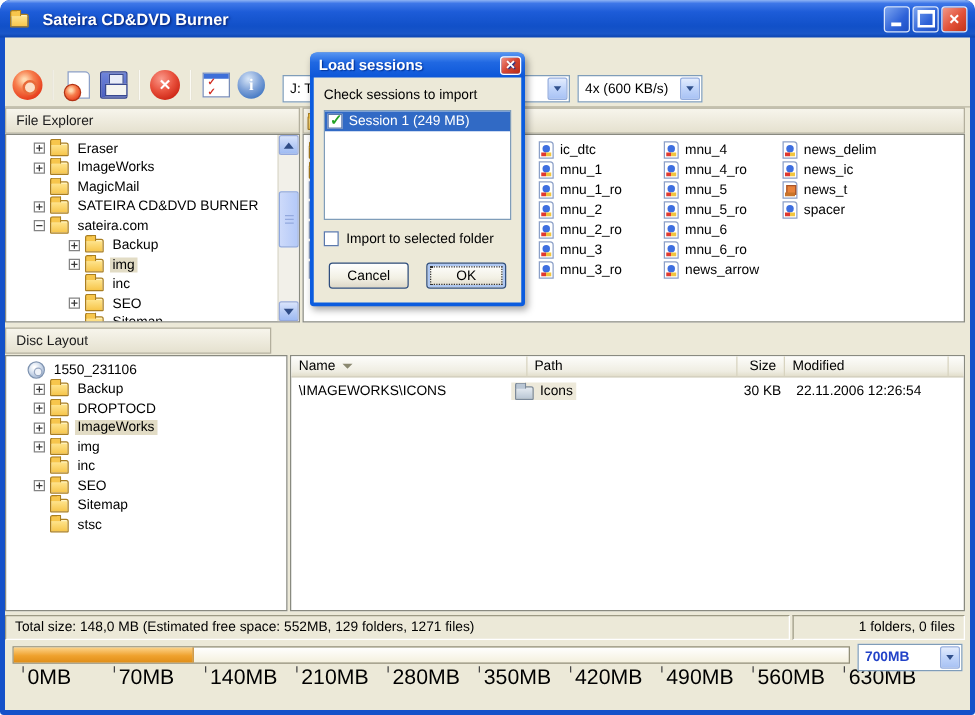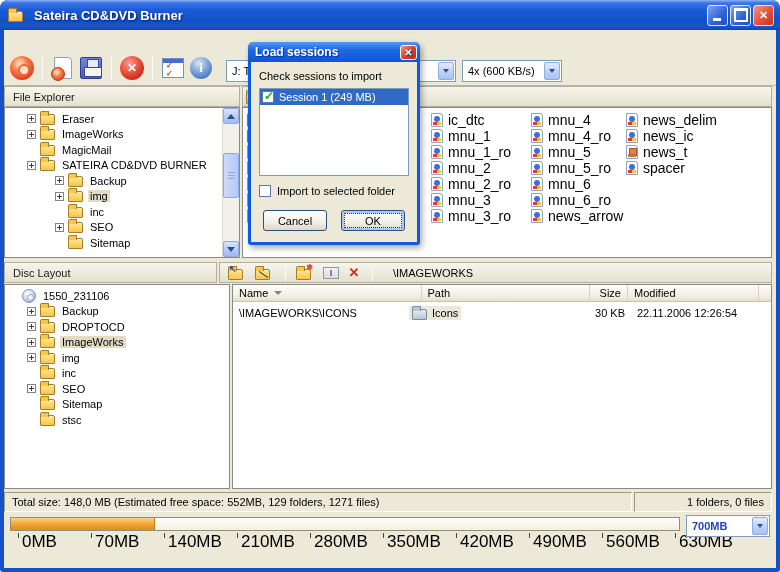--- a/index.html
+++ b/index.html
@@ -125,21 +125,21 @@
   .sb-up { top:0; } .sb-down { bottom:0; }
   .sb-up::after { content:""; border-left:4px solid transparent; border-right:4px solid transparent; border-bottom:5px solid #2F4C86; }
   .sb-down::after { content:""; border-left:4px solid transparent; border-right:4px solid transparent; border-top:5px solid #2F4C86; }
   .sb-thumb { position:absolute; left:0; width:16px; top:45px; height:45px; border-radius:2px;
     background:linear-gradient(90deg,#CDDAFA,#B4C9F8); border:1px solid #8FA8E0; }
   .sb-thumb::after { content:""; position:absolute; left:4px; top:18px; width:7px; height:1px; background:#93A9DE;
     box-shadow:0 3px 0 #93A9DE, 0 6px 0 #93A9DE; }
 
   
   .fcol { position:absolute; top:4px; }
-  .fitem { height:16px; display:flex; align-items:center; font-size:14px; white-space:nowrap; }
+  .fitem { height:16px; display:flex; align-items:center; font-size:11px; white-space:nowrap; }
   .icon-img, .icon-imgt { position:relative; width:12px; height:14px; background:#fff; border:1px solid #8CA0C8;
     border-radius:0 3px 0 0; margin-right:5px; flex:none; }
   .icon-img::before { content:""; position:absolute; left:2px; top:2px; width:6px; height:6px; border-radius:50%; background:#3D6EE0; }
   .icon-img::after { content:""; position:absolute; left:1px; bottom:1px; width:8px; height:3px;
     background:linear-gradient(90deg,#E0392E 50%,#F2C53D 50%); }
   .icon-imgt::before { content:""; position:absolute; left:2px; top:2px; width:6px; height:6px; background:#E8823A; border:1px solid #A8542A; }
   .icon-imgt::after { content:""; position:absolute; left:1px; bottom:1px; width:8px; height:3px; background:#C8742A; }
   #fx-col0 { left:4px; } #fx-col1 { left:188px; } #fx-col2 { left:288px; } #fx-col3 { left:383px; }
 
   
@@ -282,20 +282,25 @@
             <span class="ticon"></span>
             <span class="tlabel">MagicMail</span>
           </div>
 
           <div class="trow lvl1 exp-plus">
             <span class="exp"></span>
             <span class="ticon"></span>
             <span class="tlabel">SATEIRA CD&amp;DVD BURNER</span>
           </div>
 
+          <div class="trow lvl1 exp-minus">
+            <span class="exp"></span>
+            <span class="ticon"></span>
+            <span class="tlabel">sateira.com</span>
+          </div>
 
           <div class="trow lvl2 exp-plus">
             <span class="exp"></span>
             <span class="ticon"></span>
             <span class="tlabel">Backup</span>
           </div>
 
           <div class="trow lvl2 exp-plus sel">
             <span class="exp"></span>
             <span class="ticon"></span>
@@ -451,30 +456,20 @@
 
           <div class="fitem">
             <span class="ficon icon-img"></span>
             <span class="flabel">spacer</span>
           </div>
         </div>
     </div>
 
     <div class="band" id="band-dl-left">
       <span>Disc Layout</span>
-    </div>
-    <div class="band" id="band-dl-right">
-      <span class="ifolder di di-up" title="folder-up"></span>
-      <span class="ifolder di di-browse" title="browse-folder"></span>
-      <span class="vsep"></span>
-      <span class="ifolder di di-new" title="new-folder"></span>
-      <span class="di di-ren" title="rename"></span>
-      <span class="di di-del" title="delete"></span>
-      <span class="vsep"></span>
-      <span class="path-text">\IMAGEWORKS</span>
     </div>
 
     <div class="panel" id="dl-tree-panel">
       <div class="tree">
 
           <div class="trow lvl0 exp-none icon-cd">
             <span class="exp"></span>
             <span class="ticon"></span>
             <span class="tlabel">1550_231106</span>
           </div>

